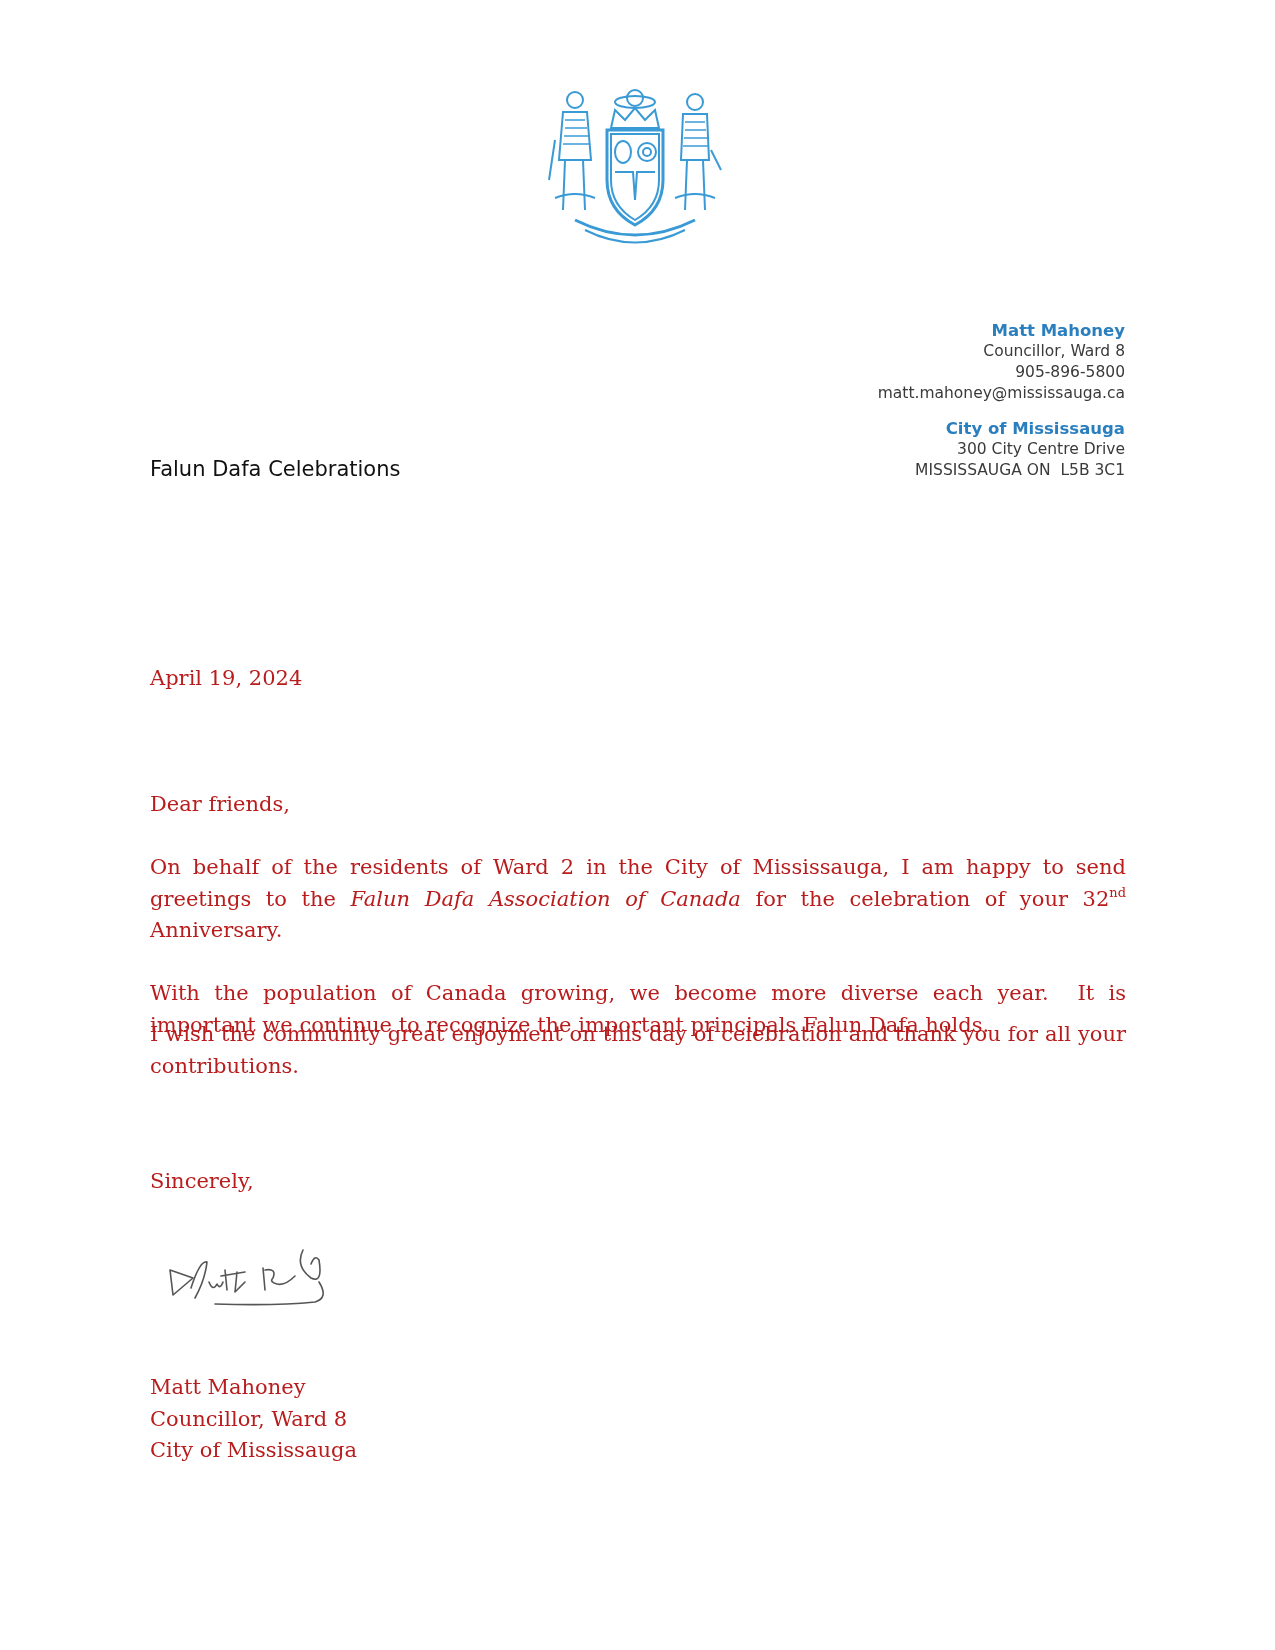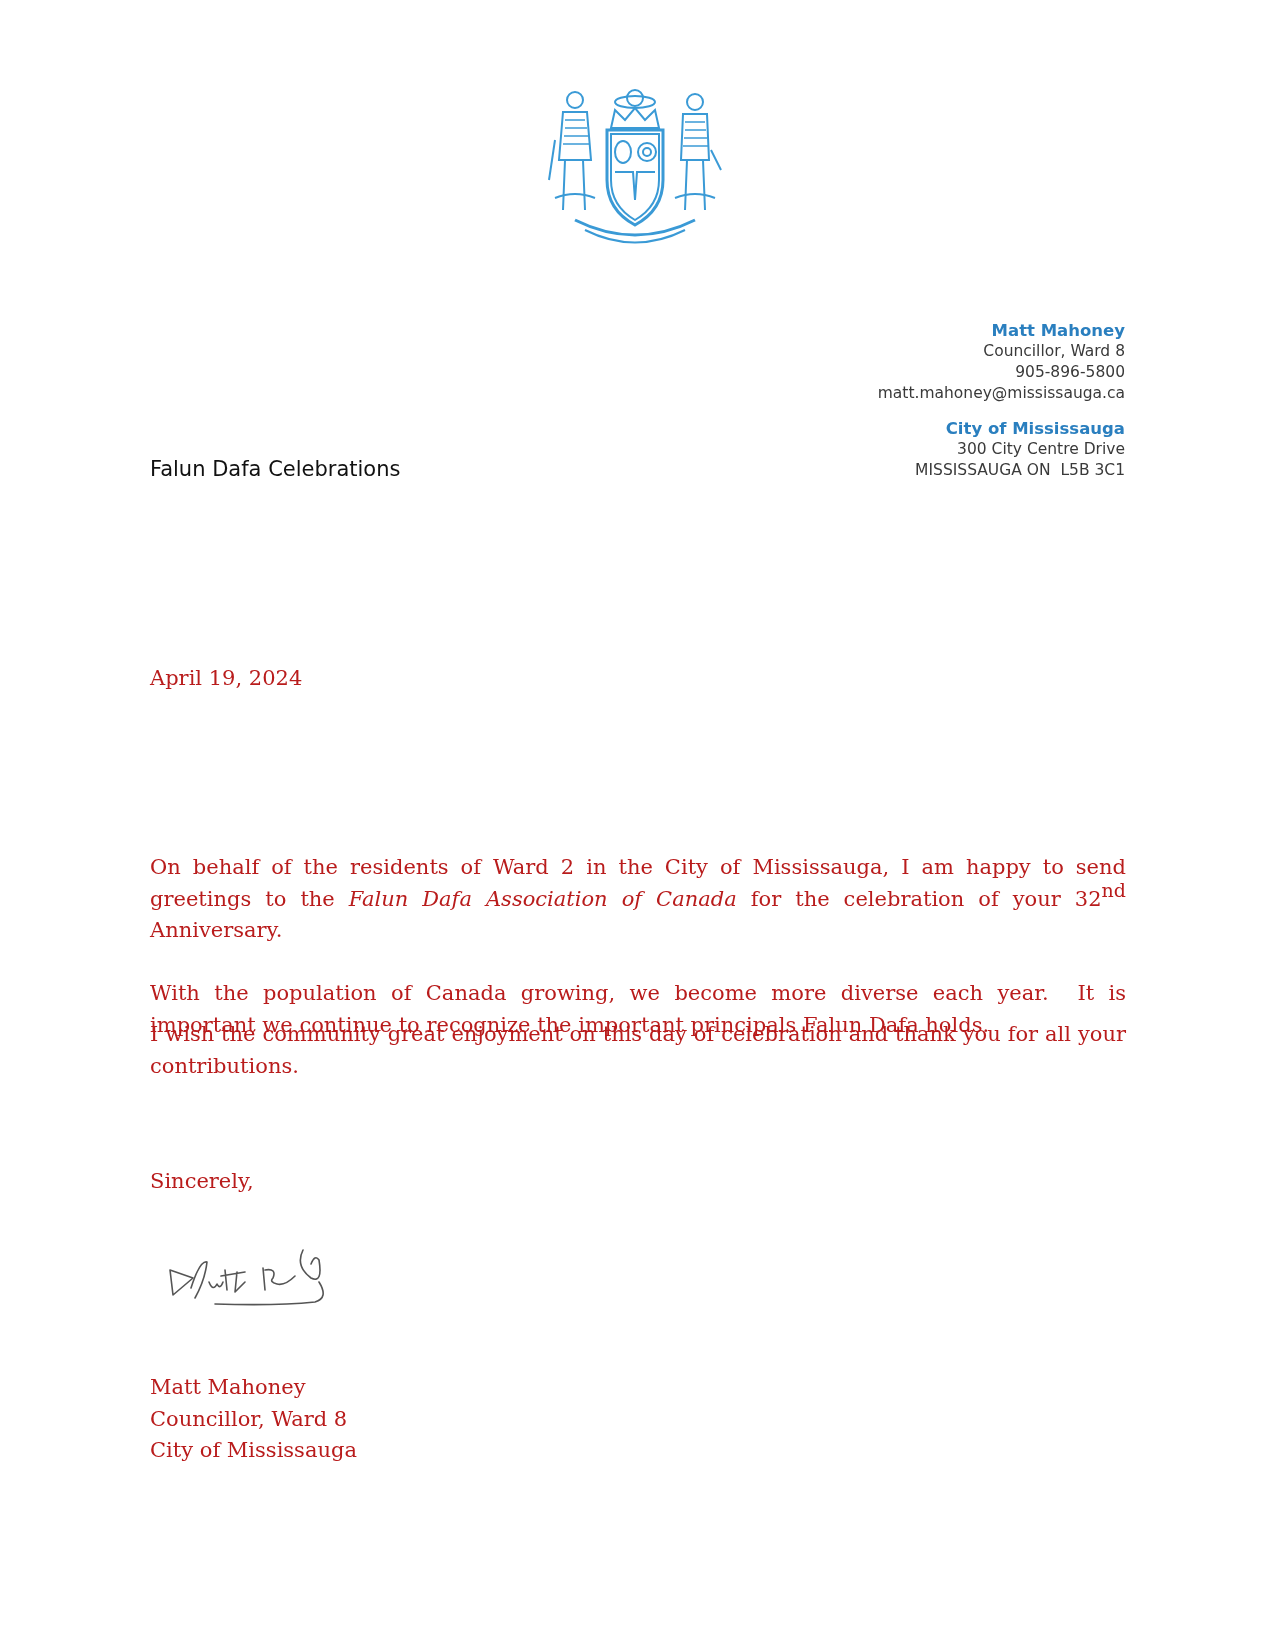--- a/index.html
+++ b/index.html
@@ -19,21 +19,21 @@
     .body-text { position: absolute; left: 150px; width: 976px;
       font-family: "DejaVu Serif", serif; font-size: 21px; color: #b91c1c; line-height: 31.5px; }
     .date { top: 663px; }
     .salutation { top: 789px; }
     .para1 { top: 852px; text-align: justify; }
     .para2 { top: 978px; text-align: justify; }
     .para3 { top: 1019px; text-align: justify; }
     .closing { top: 1166px; }
     .sigblock { top: 1372px; }
     em { font-style: italic; }
-    sup { font-size: 19px; line-height: 0; vertical-align: 9px; }
+    sup { font-size: 13px; line-height: 0; vertical-align: 9px; }
 
     .signature { position: absolute; left: 165px; top: 1240px; width: 185px; height: 80px; }
   </style>
 </head>
 <body>
 
 <div class="page">
 
   <svg class="crest" viewBox="0 0 180 170">
     <g fill="none" stroke="#3a9ad6" stroke-width="2">
@@ -83,20 +83,21 @@
     <div>matt.mahoney@mississauga.ca</div>
     <div class="gap"></div>
     <div class="name">City of Mississauga</div>
     <div>300 City Centre Drive</div>
     <div style="white-space:pre">MISSISSAUGA ON  L5B 3C1</div>
   </div>
 
   <div class="recipient">Falun Dafa Celebrations</div>
 
   <div class="body-text date">April 19, 2024</div>
+  <div class="body-text salutation">Dear friends,</div>
 
   <div class="body-text para1"><span>On behalf of the residents of Ward 2 in the City of Mississauga, I am happy to send greetings to the </span><em>Falun Dafa Association of Canada</em><span> for the celebration of your 32</span><sup>nd</sup><span> Anniversary.</span></div>
 
   <div class="body-text para2" style="white-space:pre-wrap">With the population of Canada growing, we become more diverse each year.  It is important we continue to recognize the important principals Falun Dafa holds.</div>
   <div class="body-text para3">I wish the community great enjoyment on this day of celebration and thank you for all your contributions.</div>
 
   <div class="body-text closing">Sincerely,</div>
 
   <svg class="signature" viewBox="0 0 185 80">
     <g fill="none" stroke="#555" stroke-width="1.6" stroke-linecap="round" stroke-linejoin="round">

